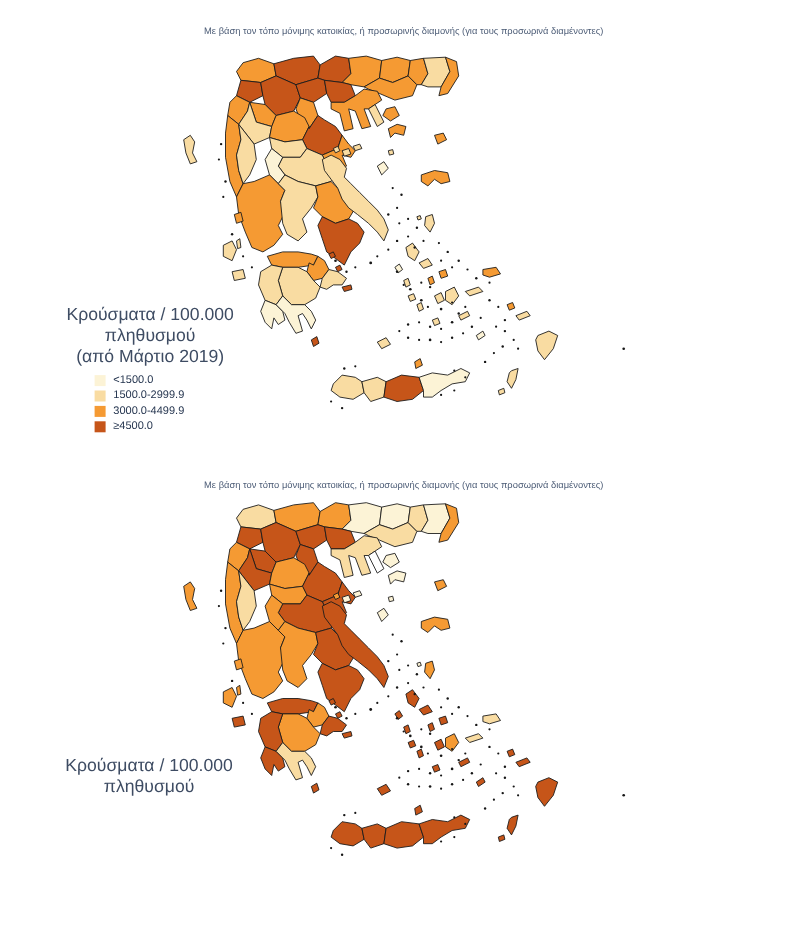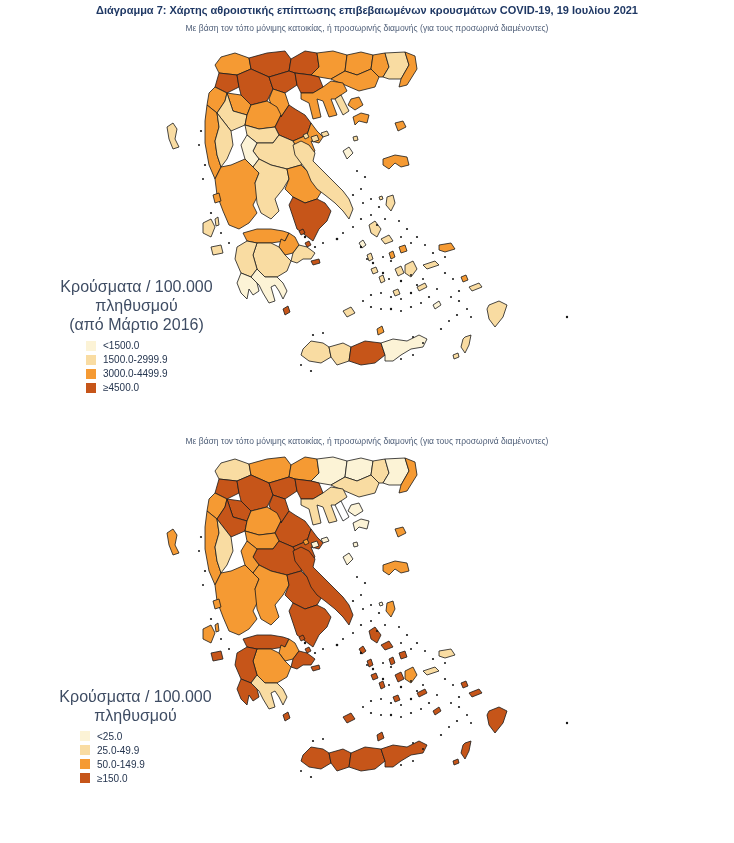--- a/index.html
+++ b/index.html
@@ -16,21 +16,20 @@
   .legend-rows{margin-top:4px;padding-left:52px;text-align:right;}
   .legend-row{display:flex;align-items:center;height:14px;}
   .swatch{width:10px;height:10px;display:inline-block;margin-right:7px;flex:none;}
   .legend-label{font-size:10px;color:#25354F;white-space:nowrap;}
 </style>
 </head>
 <body>
 
 <div class="page">
 
-  <div class="fig-title" style="top:4px;">Διάγραμμα 7: Χάρτης αθροιστικής επίπτωσης επιβεβαιωμένων κρουσμάτων COVID-19, 19 Ιουλίου 2021</div>
   <div class="fig-subtitle" style="top:23px;">Με βάση τον τόπο μόνιμης κατοικίας, ή προσωρινής διαμονής (για τους προσωρινά διαμένοντες)</div>
 
   <div class="map-holder" style="left:155px;top:46px;">
       <svg viewBox="0 0 420 350" xmlns="http://www.w3.org/2000/svg">
   <g stroke="#1A1A1A" stroke-width="0.8" stroke-linejoin="round" fill="#F9DCA2">
     <path d="M60,18 L66,10 L80,6 L94,11 L96,22 L82,28 L64,26 Z" fill="#F59A33"></path>
     <path d="M96,22 L94,11 L112,6 L130,4 L136,12 L134,24 L114,30 Z" fill="#C65519"></path>
     <path d="M136,12 L150,4 L162,6 L164,20 L156,28 L140,26 L134,24 Z" fill="#C65519"></path>
     <path d="M164,20 L162,6 L178,4 L192,8 L190,24 L176,32 L164,30 L156,28 Z" fill="#F59A33"></path>
     <path d="M192,8 L206,5 L218,8 L216,22 L202,28 L190,24 Z" fill="#F59A33"></path>
@@ -190,21 +189,21 @@
           <circle cx="278" cy="206" r="1.1"></circle>
           <circle cx="290" cy="210" r="1"></circle>
     <circle cx="412" cy="270" r="1.2"></circle>
   </g>
 </svg>
     </div>
 
   <div class="legend" style="left:34px;top:277px;width:205px;">
     <div class="legend-title">
       <div>Κρούσματα / 100.000 πληθυσμού</div>
-      <div>(από Μάρτιο 2016)</div>
+      <div>(από Μάρτιο 2019)</div>
     </div>
     <div class="legend-rows">
       <div class="legend-row">
         <span class="swatch" style="background: rgb(252, 243, 214);"></span>
         <span class="legend-label">&lt;1500.0</span>
       </div>
       <div class="legend-row">
         <span class="swatch" style="background: rgb(249, 220, 162);"></span>
         <span class="legend-label">1500.0-2999.9</span>
       </div>
@@ -386,33 +385,15 @@
           <circle cx="290" cy="210" r="1"></circle>
     <circle cx="412" cy="270" r="1.2"></circle>
   </g>
 </svg>
     </div>
 
   <div class="legend" style="left:28px;top:687px;width:215px;">
     <div class="legend-title">
       <div>Κρούσματα / 100.000 πληθυσμού</div>
     </div>
-    <div class="legend-rows">
-      <div class="legend-row">
-        <span class="swatch" style="background: rgb(252, 243, 214);"></span>
-        <span class="legend-label">&lt;25.0</span>
-      </div>
-      <div class="legend-row">
-        <span class="swatch" style="background: rgb(249, 220, 162);"></span>
-        <span class="legend-label">25.0-49.9</span>
-      </div>
-      <div class="legend-row">
-        <span class="swatch" style="background: rgb(245, 154, 51);"></span>
-        <span class="legend-label">50.0-149.9</span>
-      </div>
-      <div class="legend-row">
-        <span class="swatch" style="background: rgb(198, 85, 25);"></span>
-        <span class="legend-label">≥150.0</span>
-      </div>
-    </div>
   </div>
 
 </div>
 
 </body></html>

